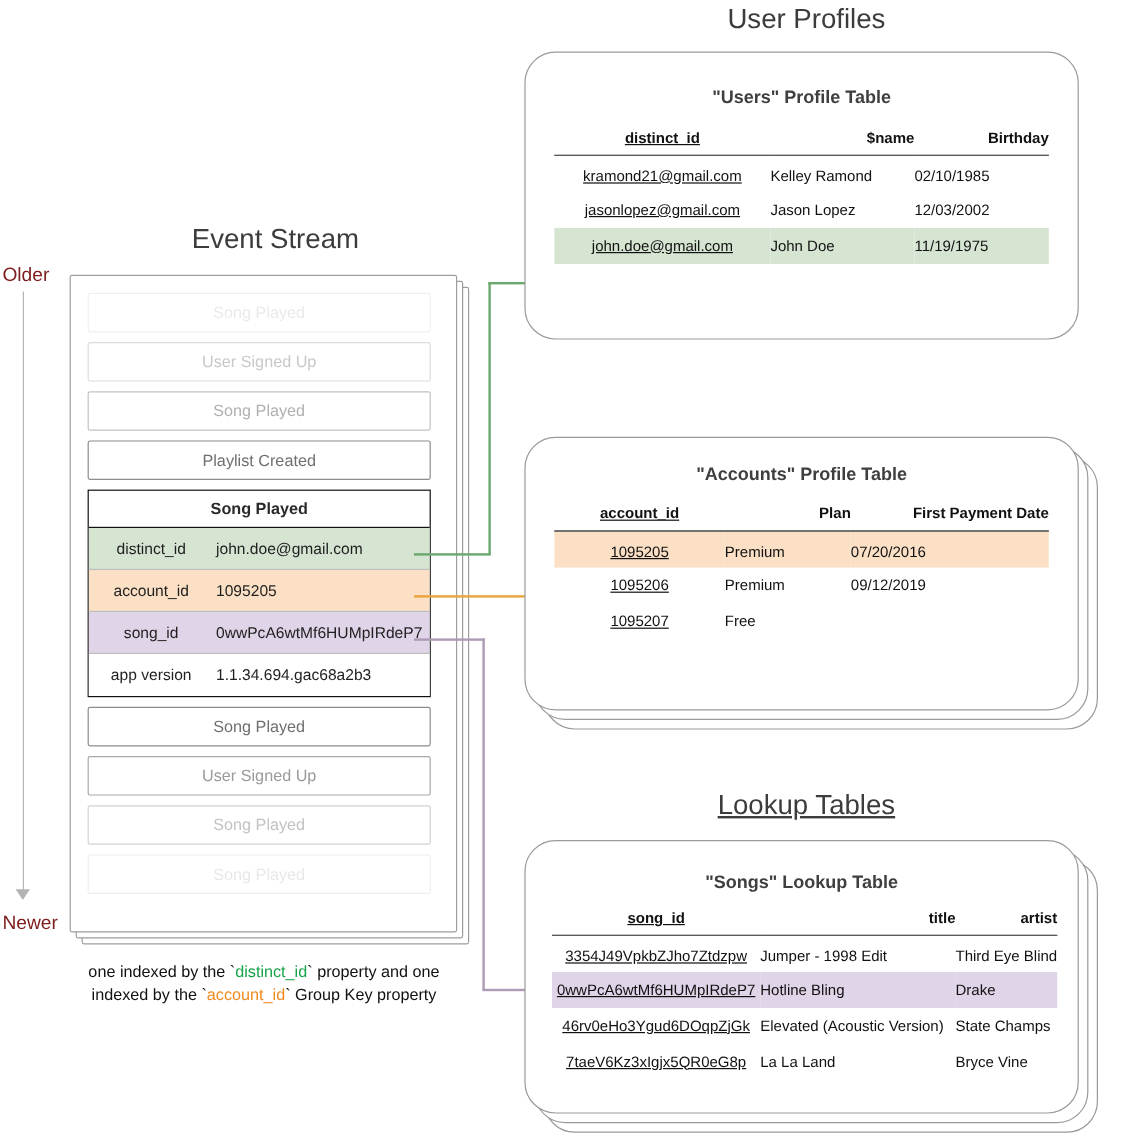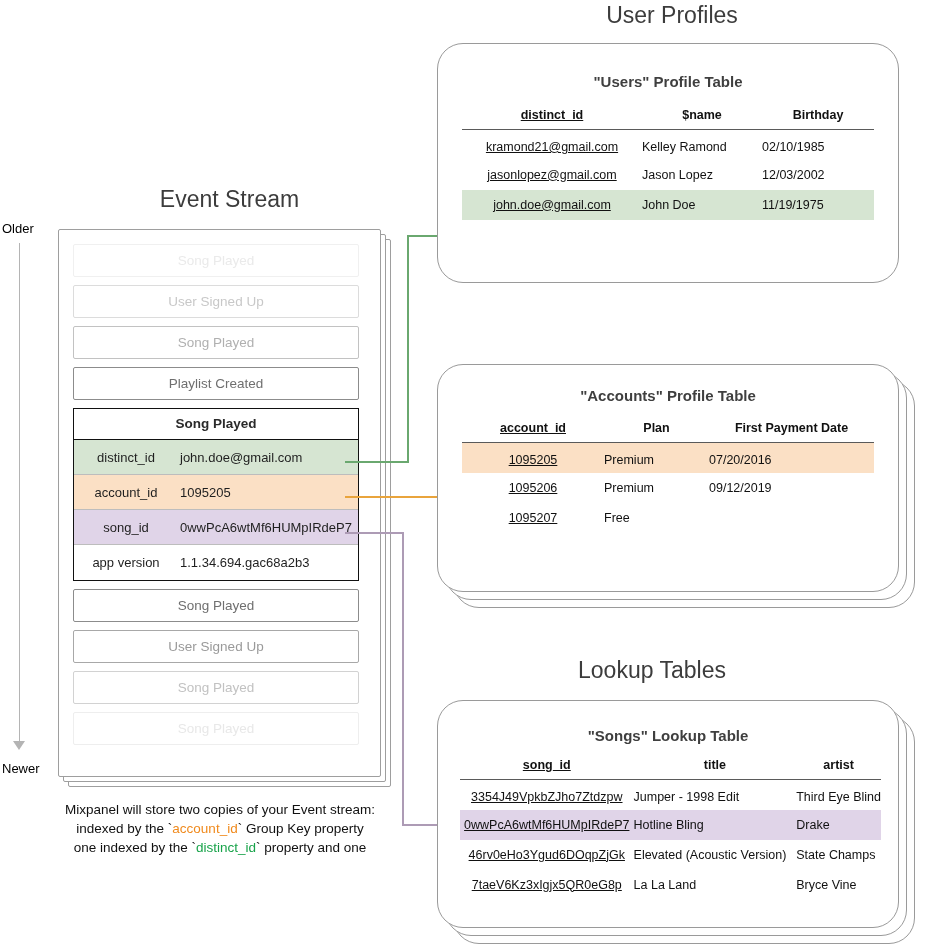--- a/index.html
+++ b/index.html
@@ -20,22 +20,22 @@
     font-size: 23px;
     color: #3c3c3c;
     text-align: center;
     font-weight: 400;
     white-space: nowrap;
   }
 
   
   .tl-label {
     position: absolute;
-    font-size: 13px;
-    color: #000000;
+    font-size: 16px;
+    color: #7f1d1d;
     white-space: nowrap;
   }
   .tl-line {
     position: absolute;
     left: 19px; top: 243px;
     width: 1px; height: 502px;
     background: #b4b4b4;
   }
   .tl-arrow {
     position: absolute;
@@ -155,21 +155,21 @@
     border-collapse: collapse;
     width: 100%;
     font-size: 12.5px;
     color: #111;
   }
   table.dt th {
     font-size: 12.5px;
     font-weight: bold;
     padding: 0 0 7px 0;
     color: #111;
-    text-align: center;
+    text-align: right;
     white-space: nowrap;
   }
   table.dt th.c0 { text-align: center; }
   table.dt th.c0 span { text-decoration: underline; }
   table.dt thead tr { border-bottom: 1.3px solid #5a5a5a; }
   table.dt td {
     padding: 0;
     height: 30px;
     vertical-align: middle;
     white-space: nowrap;
@@ -232,26 +232,25 @@
 
       <div class="ev f4"><span>Song Played</span></div>
       <div class="ev f5"><span>User Signed Up</span></div>
       <div class="ev f6"><span>Song Played</span></div>
       <div class="ev f7"><span>Song Played</span></div>
 
     </div>
   </div>
 
   <div class="caption">
-    <div>Mixpanel will store two copies of your Event stream:</div>
+    <div>
+      <span>one indexed by the `</span><span class="green-code">distinct_id</span><span>` property and one</span>
+    </div>
     <div>
       <span>indexed by the `</span><span class="orange-code">account_id</span><span>` Group Key property</span>
-    </div>
-    <div>
-      <span>one indexed by the `</span><span class="green-code">distinct_id</span><span>` property and one</span>
     </div>
   </div>
 
   <div class="conn">
     <div class="seg" style="left:345px; top:461px; width:64px; height:1.6px; background:#6aa86f;"></div>
     <div class="seg" style="left:407px; top:235px; width:1.6px; height:227px; background:#6aa86f;"></div>
     <div class="seg" style="left:407px; top:235px; width:52px; height:1.6px; background:#6aa86f;"></div>
     <div class="arrowhead" style="left:457px; top:230px; border-top:5.5px solid transparent; border-bottom:5.5px solid transparent; border-left:9px solid #6aa86f;"></div>
   </div>
 
@@ -333,21 +332,21 @@
               <td class="c0"><span>1095207</span></td>
               <td>Free</td>
               <td></td>
             </tr>
           </tbody>
         </table>
       </div>
     </div>
   </div>
 
-  <div class="section-title" style="left:417px; top:657px; width:470px;">Lookup Tables</div>
+  <div class="section-title" style="left:437px; top:657px; width:470px;text-decoration:underline;">Lookup Tables</div>
 
   <div class="card-stack" style="left:437px; top:700px; width:490px; height:250px;">
     <div class="card-layer" style="left:16px; top:16px; width:462px; height:228px;"></div>
     <div class="card-layer" style="left:8px;  top:8px;  width:462px; height:228px;"></div>
     <div class="card-main card-layer" style="width:462px; height:228px;">
       <div class="tbl-title" style="margin-top:26px;">"Songs" Lookup Table</div>
       <div style="padding:14px 17px 0 22px;">
         <table class="dt">
           <thead>
             <tr>

